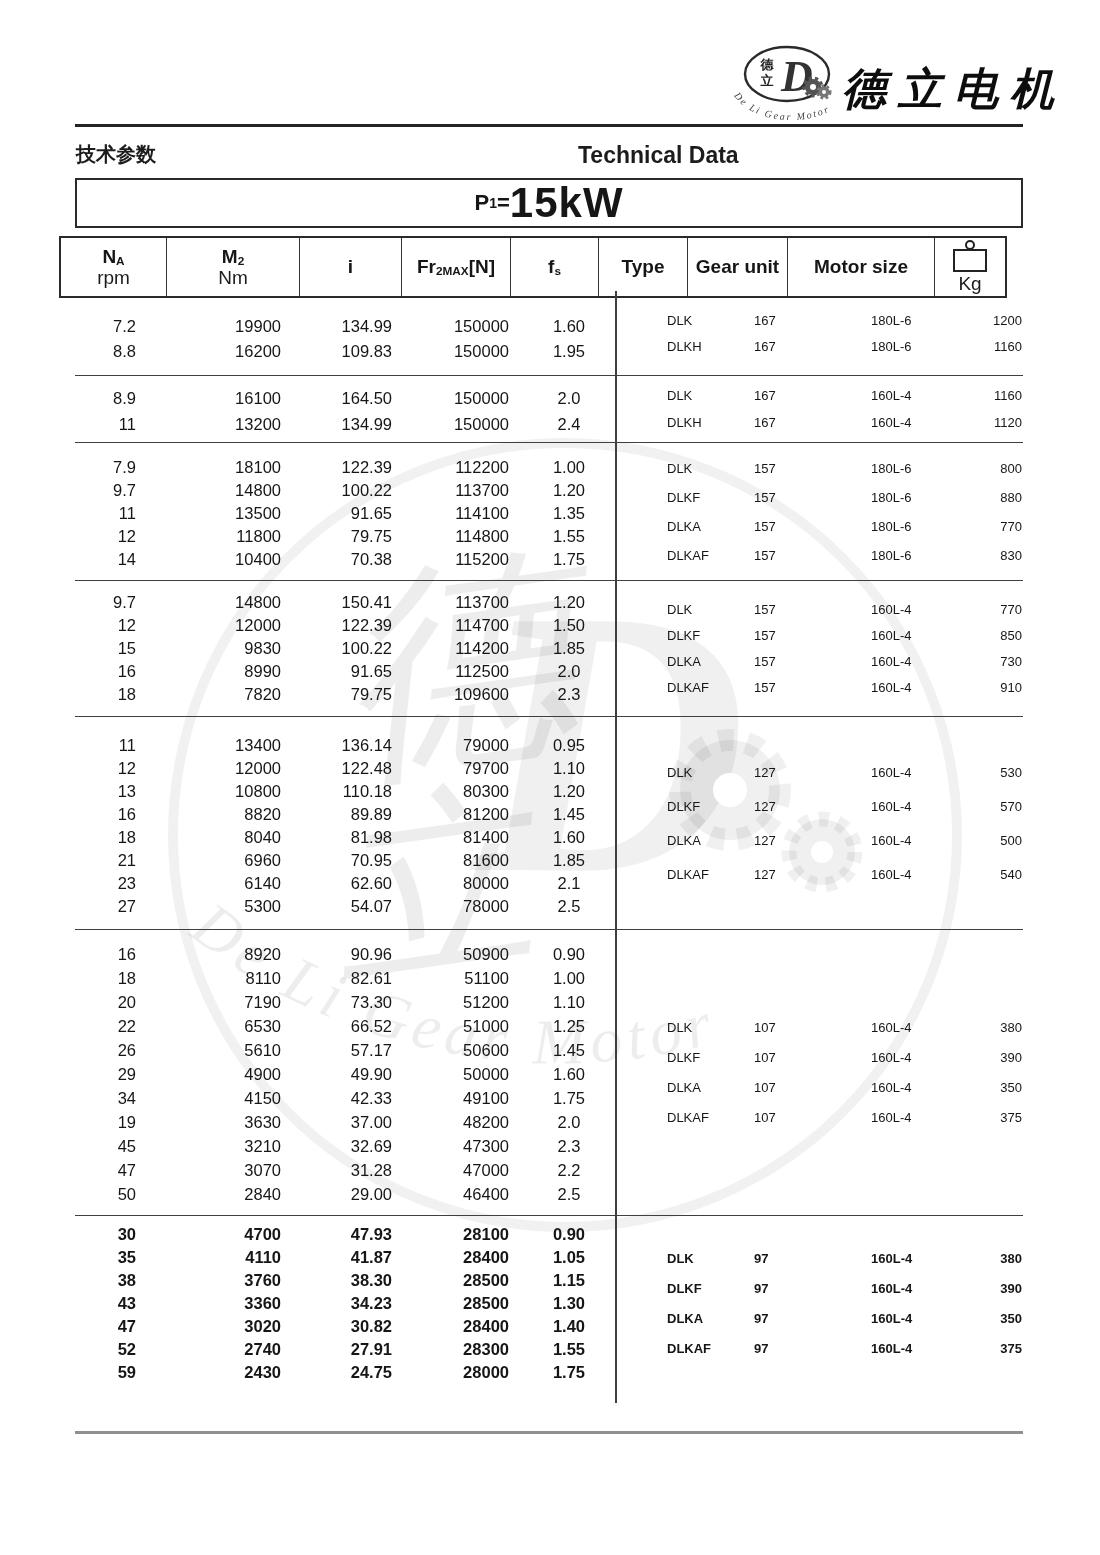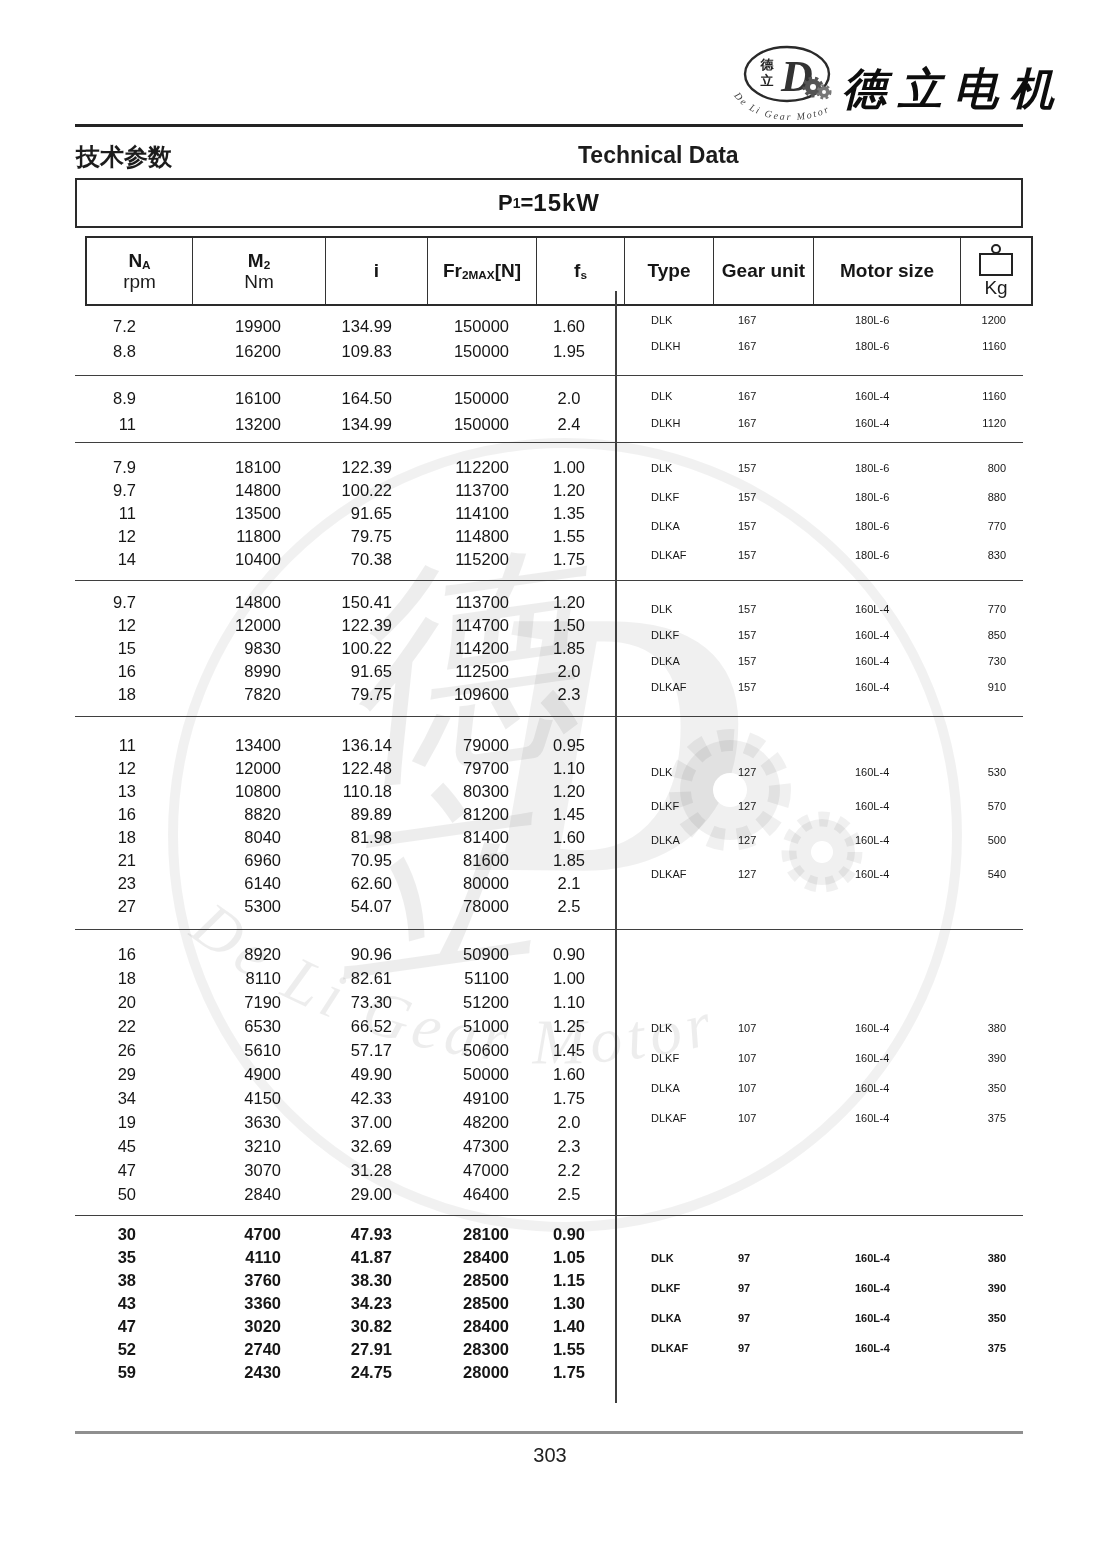--- a/index.html
+++ b/index.html
@@ -10,34 +10,34 @@
   
   .watermark{position:absolute; left:0; top:0; z-index:0; pointer-events:none;}
   
   .emblem{position:absolute; left:723px; top:40px; z-index:2;}
   .brand-text{
     position:absolute; left:842px; top:60px; z-index:2;
     font-family:"Liberation Serif", serif; font-weight:bold; font-style:italic;
     font-size:44px; letter-spacing:12px; color:#0d0d0d; white-space:nowrap;
   }
   .top-rule{position:absolute; left:75px; top:124px; width:948px; height:3px; background:#232323; z-index:1;}
-  .title-cn{position:absolute; left:76px; top:141px; font-size:24px; font-weight:bold; color:#1c1c1c; z-index:1;}
+  .title-cn{position:absolute; left:76px; top:141px; font-size:20px; font-weight:bold; color:#1c1c1c; z-index:1;}
   .title-en{position:absolute; left:578px; top:142px; font-size:23px; font-weight:bold; color:#1c1c1c; z-index:1;}
   
   .power-box{
     position:absolute; left:75px; top:178px; width:948px; height:50px; box-sizing:border-box;
     border:2px solid #2a2a2a; display:flex; align-items:center; justify-content:center; z-index:1; background:transparent;
   }
   .power-box .p{font-size:22px; font-weight:bold;}
   .power-box .psub{font-size:14px; font-weight:bold; vertical-align:-0.25em;}
   .power-box .peq{font-size:22px; font-weight:bold;}
-  .power-box .pval{font-size:24px; font-weight:900; letter-spacing:1px;}
+  .power-box .pval{font-size:42px; font-weight:900; letter-spacing:1px;}
   
   .thead{
-    position:absolute; left:85px; top:236px; width:948px; height:70px; box-sizing:border-box;
+    position:absolute; left:59px; top:236px; width:948px; height:62px; box-sizing:border-box;
     border:2px solid #2a2a2a; display:grid; z-index:1;
     grid-template-columns:106px 133px 102px 109px 88px 89px 100px 147px auto;
   }
   .hcell{
     border-right:1.5px solid #333; display:flex; flex-direction:column;
     align-items:center; justify-content:center; line-height:1.12; text-align:center;
   }
   .hcell:last-child{border-right:none;}
   .hmain{font-size:19px; font-weight:bold;}
   .hsubscript{font-size:0.62em; font-weight:bold; vertical-align:-0.18em;}
@@ -48,21 +48,21 @@
     content:''; position:absolute; width:6px; height:6px; border:2px solid #222; border-radius:50%;
     top:-11px; left:50%; transform:translateX(-50%); background:transparent;
   }
   
   .tbody{position:absolute; left:75px; top:291px; width:948px; z-index:1;}
   .group{display:flex; border-bottom:1.5px solid #3f3f3f;}
   .group:last-child{border-bottom:none;font-weight:bold;}
   .gleft{width:540px; box-sizing:border-box;}
   .gright{width:408px; box-sizing:border-box; display:flex; flex-direction:column; justify-content:center;}
   .lrow{display:grid; grid-template-columns:106px 133px 102px 109px 88px; height:23px; line-height:23px; font-size:16.5px;}
-  .rrow{display:grid; grid-template-columns:89px 100px 147px 72px; height:23px; line-height:23px; font-size:11px;}
+  .rrow{display:grid; grid-template-columns:89px 100px 147px 72px; height:23px; line-height:23px; font-size:13px;margin-left:16px;}
   .lc{display:block;}
   .c1{text-align:right; padding-right:45px;}
   .c2{text-align:right; padding-right:33px;}
   .c3{text-align:right; padding-right:24px;}
   .c4{text-align:right; padding-right:16px;}
   .c5{text-align:center;}
   .r1{padding-left:36px;}
   .r2{padding-left:34px;}
   .r3{padding-left:51px;}
   .r4{text-align:right; padding-right:17px;}
@@ -630,15 +630,14 @@
             <div class="lc r2">97</div>
             <div class="lc r3">160L-4</div>
             <div class="lc r4">375</div>
           </div>
         </div>
       </div>
     </div>
   <div class="vdivider"></div>
 
   <div class="footer-rule"></div>
-  <div class="page-number">303</div>
 
 </div>
 
 </body></html>

